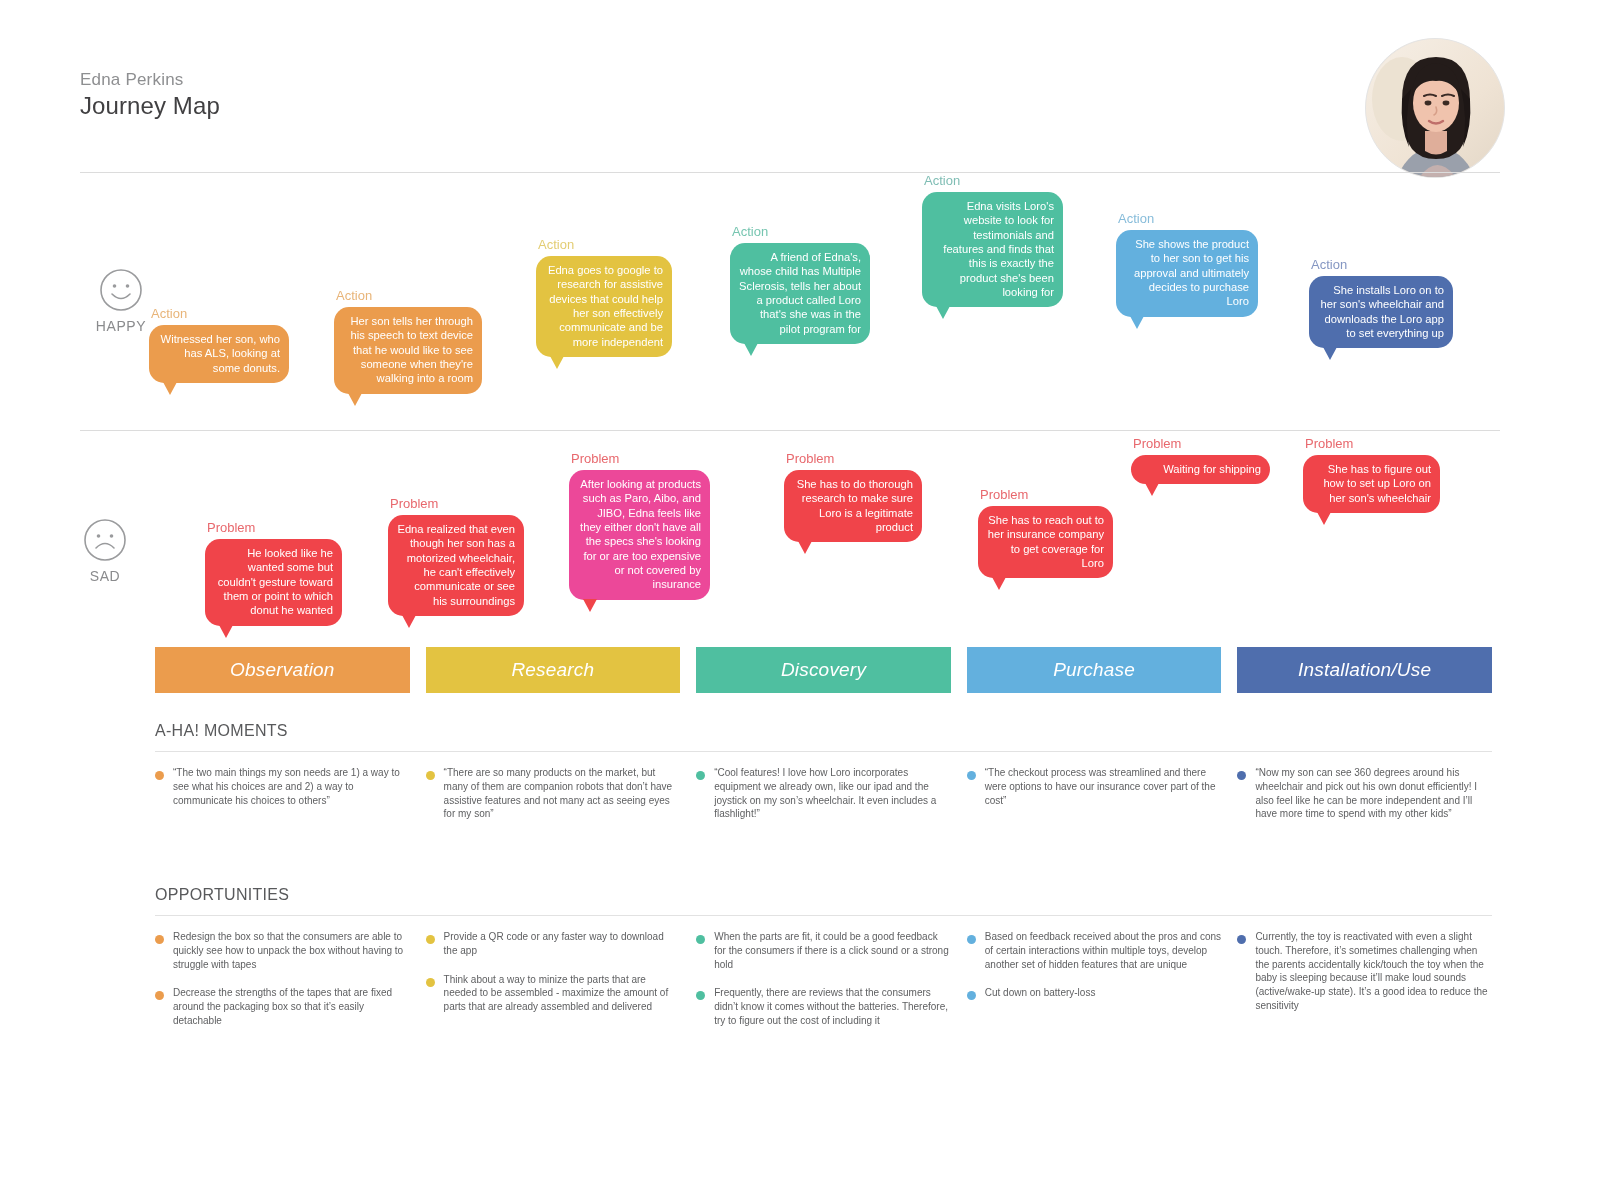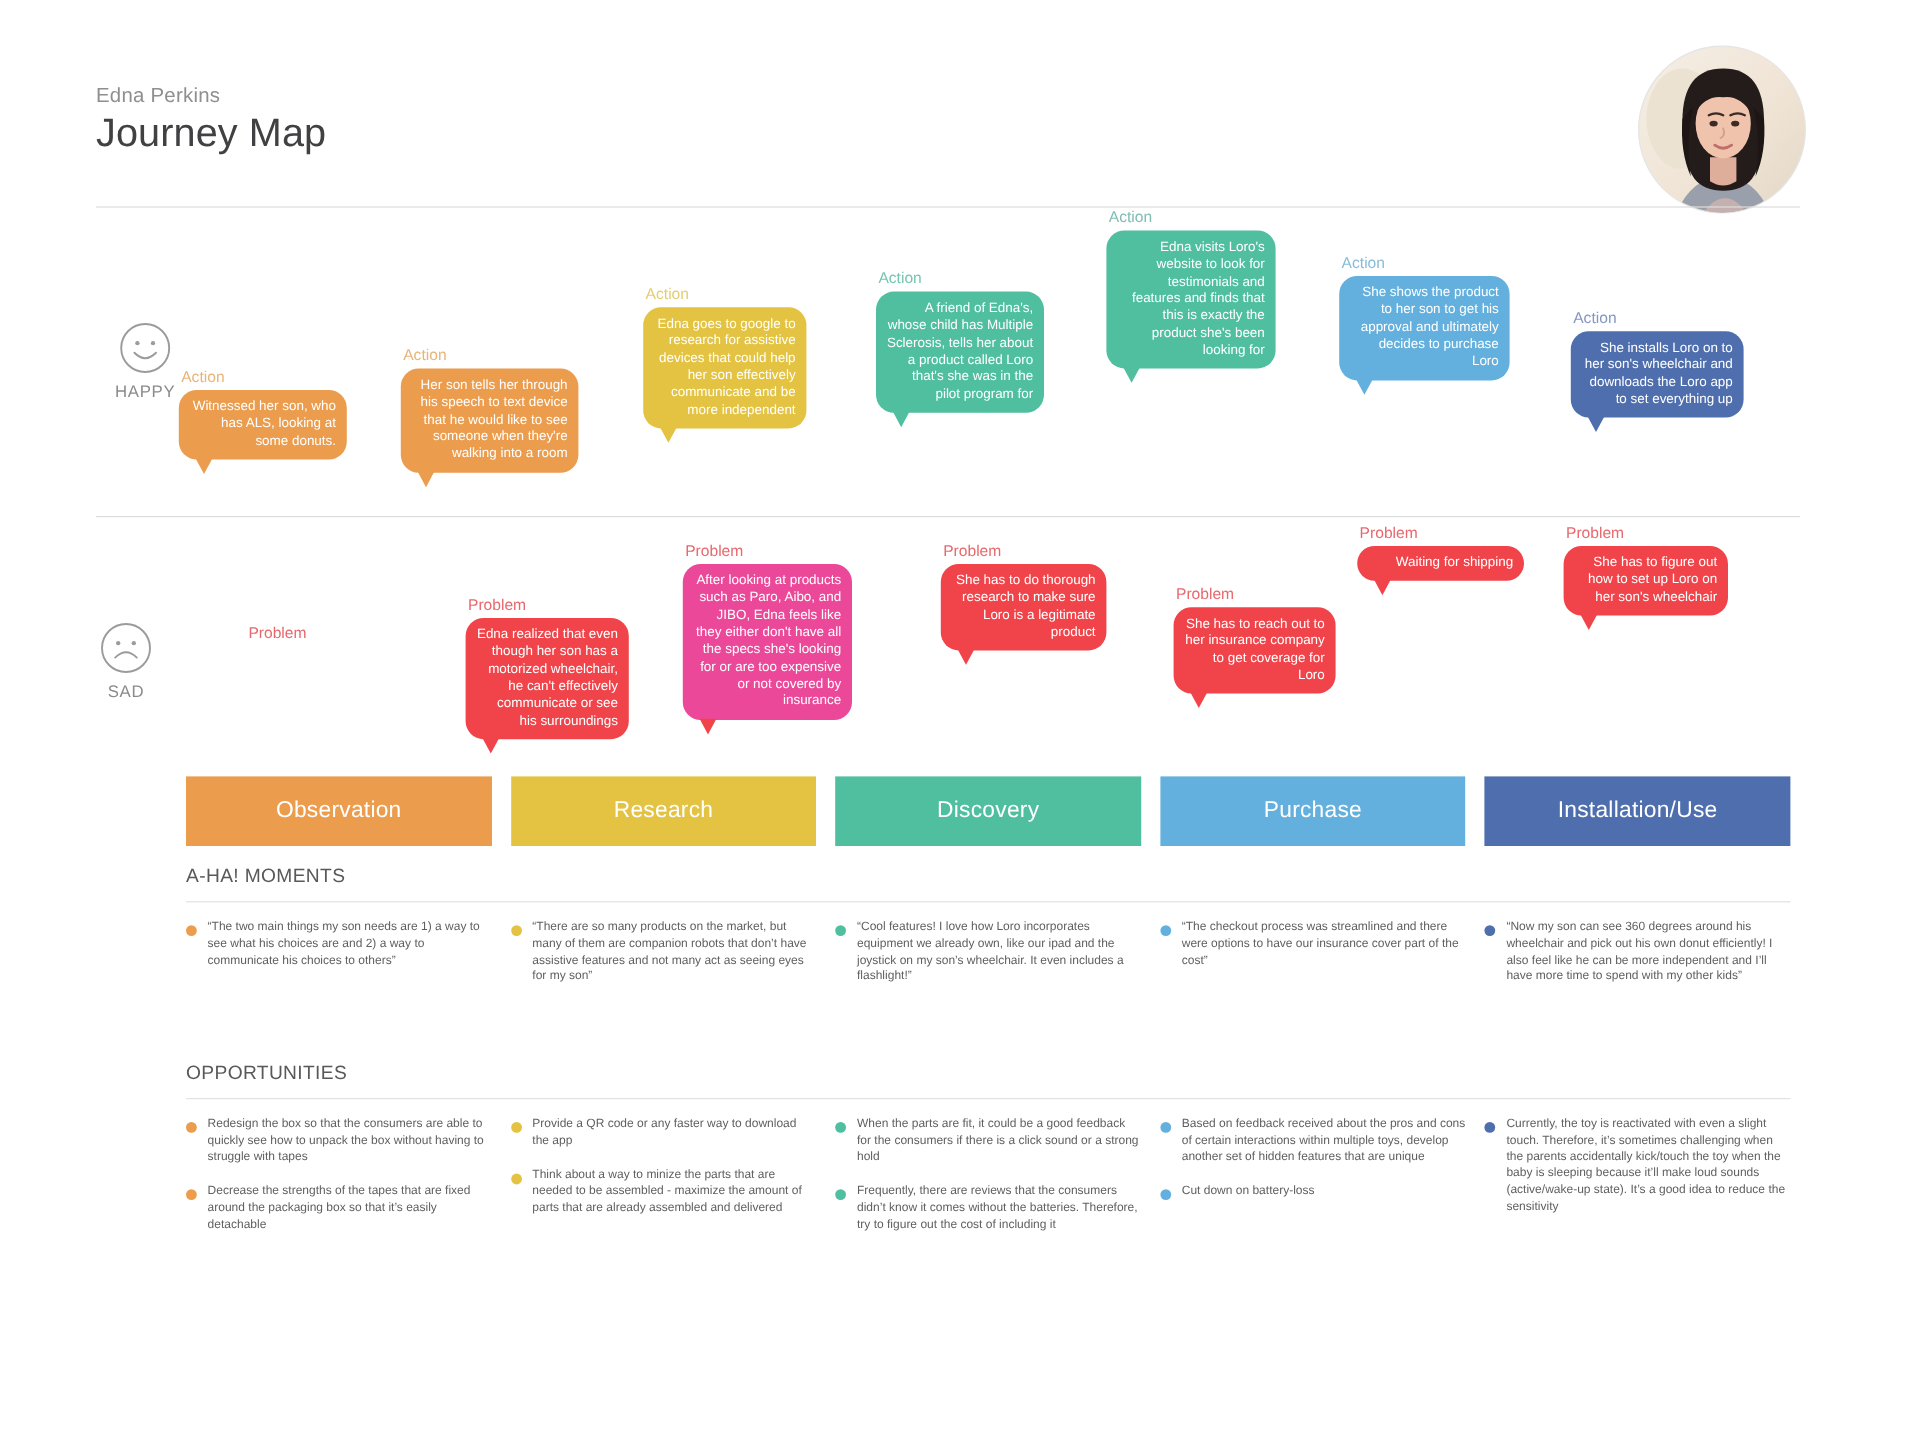--- a/index.html
+++ b/index.html
@@ -11,21 +11,21 @@
     overflow: hidden;
   }
   .page { position: relative; width: 1600px; height: 1200px; }
 
   
   .header { position: absolute; left: 80px; top: 70px; }
   .persona-name {
     font-size: 17px; color: #8e8f91; letter-spacing: .2px; font-weight: 400;
   }
   .doc-title {
-    font-size: 33px; color: #414042; font-weight: 400; margin-top: 2px;
+    font-size: 24px; color: #414042; font-weight: 400; margin-top: 2px;
     letter-spacing: .1px;
   }
   .avatar {
     position: absolute; right: 95px; top: 38px;
     width: 140px; height: 140px; border-radius: 50%;
     overflow: hidden; background: #efe7dd;
     border: 1px solid #e4e4e4;
   }
   .avatar svg { display: block; width: 140px; height: 140px; }
 
@@ -66,22 +66,22 @@
     left: 14px; bottom: -12px;
     width: 0; height: 0;
     border-left: 7px solid transparent;
     border-right: 7px solid transparent;
     border-top: 13px solid currentColor;
   }
 
   
   .phases {
     position: absolute; left: 155px; top: 647px;
-    width: 1337px; height: 58px;
-    display: flex; gap: 16px;
+    width: 1337px; height: 46px;
+    display: flex; gap: 16px; font-style: italic;
   }
   .phase {
     flex: 1; display: flex; align-items: center; justify-content: center;
     color: #fff; font-size: 19px; letter-spacing: .2px;
   }
 
   
   .section { position: absolute; left: 155px; width: 1337px; }
   .section-title {
     font-size: 16px; color: #58595b; font-weight: 400; letter-spacing: .3px;
@@ -208,20 +208,21 @@
       </div>
       <div class="card" style="left: 1309px; top: 257px; width: 144px;">
         <div class="card-kicker" style="color: rgb(132, 150, 194);">Action</div>
         <div class="card-body" style="background: rgb(79, 110, 173); color: rgb(79, 110, 173);"><span style="color: rgb(255, 255, 255);">She installs Loro on to her son's wheelchair and downloads the Loro app to set everything up</span></div>
       </div>
     </div>
 
   <div id="problem-cards">
       <div class="card" style="left: 205px; top: 520px; width: 137px;">
         <div class="card-kicker" style="color: rgb(232, 104, 109);">Problem</div>
+        <div class="card-body" style="background: rgb(240, 68, 74); color: rgb(240, 68, 74);"><span style="color: rgb(255, 255, 255);">He looked like he wanted some but couldn't gesture toward them or point to which donut he wanted</span></div>
       </div>
       <div class="card" style="left: 388px; top: 496px; width: 136px;">
         <div class="card-kicker" style="color: rgb(232, 104, 109);">Problem</div>
         <div class="card-body" style="background: rgb(240, 68, 74); color: rgb(240, 68, 74);"><span style="color: rgb(255, 255, 255);">Edna realized that even though her son has a motorized wheelchair, he can't effectively communicate or see his surroundings</span></div>
       </div>
       <div class="card" style="left: 569px; top: 451px; width: 141px;">
         <div class="card-kicker" style="color: rgb(232, 104, 109);">Problem</div>
         <div class="card-body" style="background: #ec4899; color: rgb(240, 68, 74);"><span style="color: rgb(255, 255, 255);">After looking at products such as Paro, Aibo, and JIBO, Edna feels like they either don't have all the specs she's looking for or are too expensive or not covered by insurance</span></div>
       </div>
       <div class="card" style="left: 784px; top: 451px; width: 138px;">

